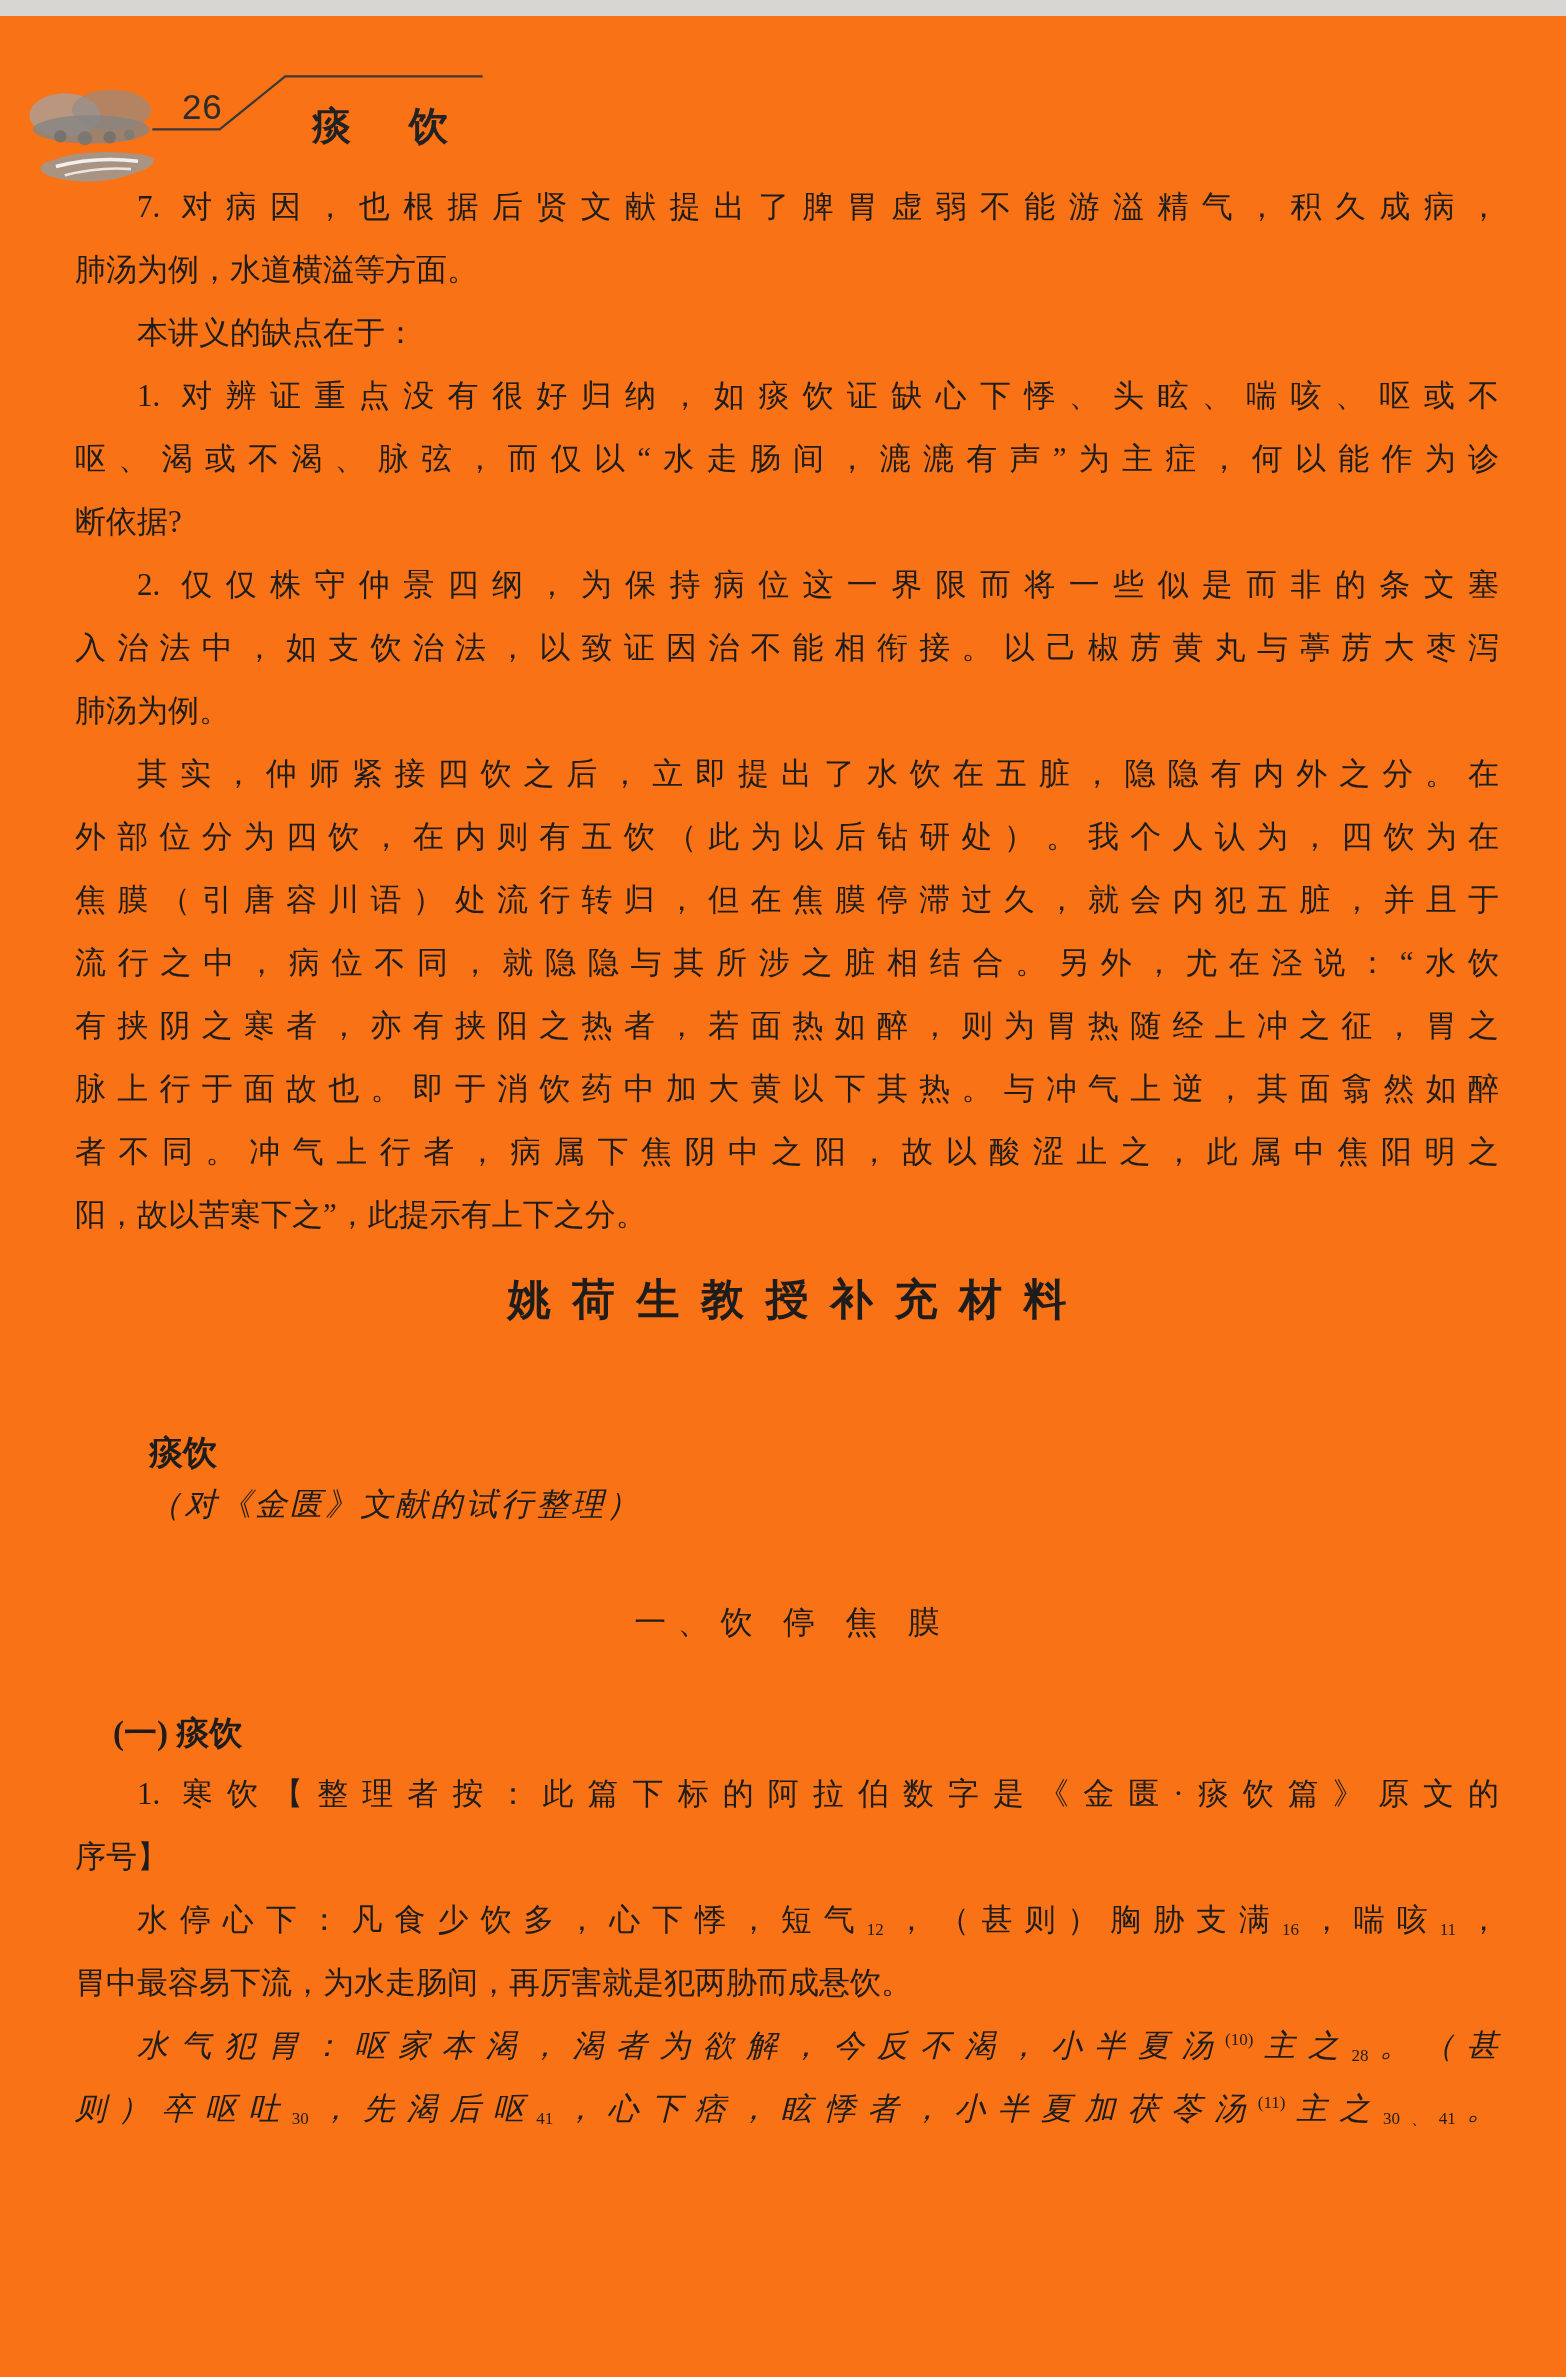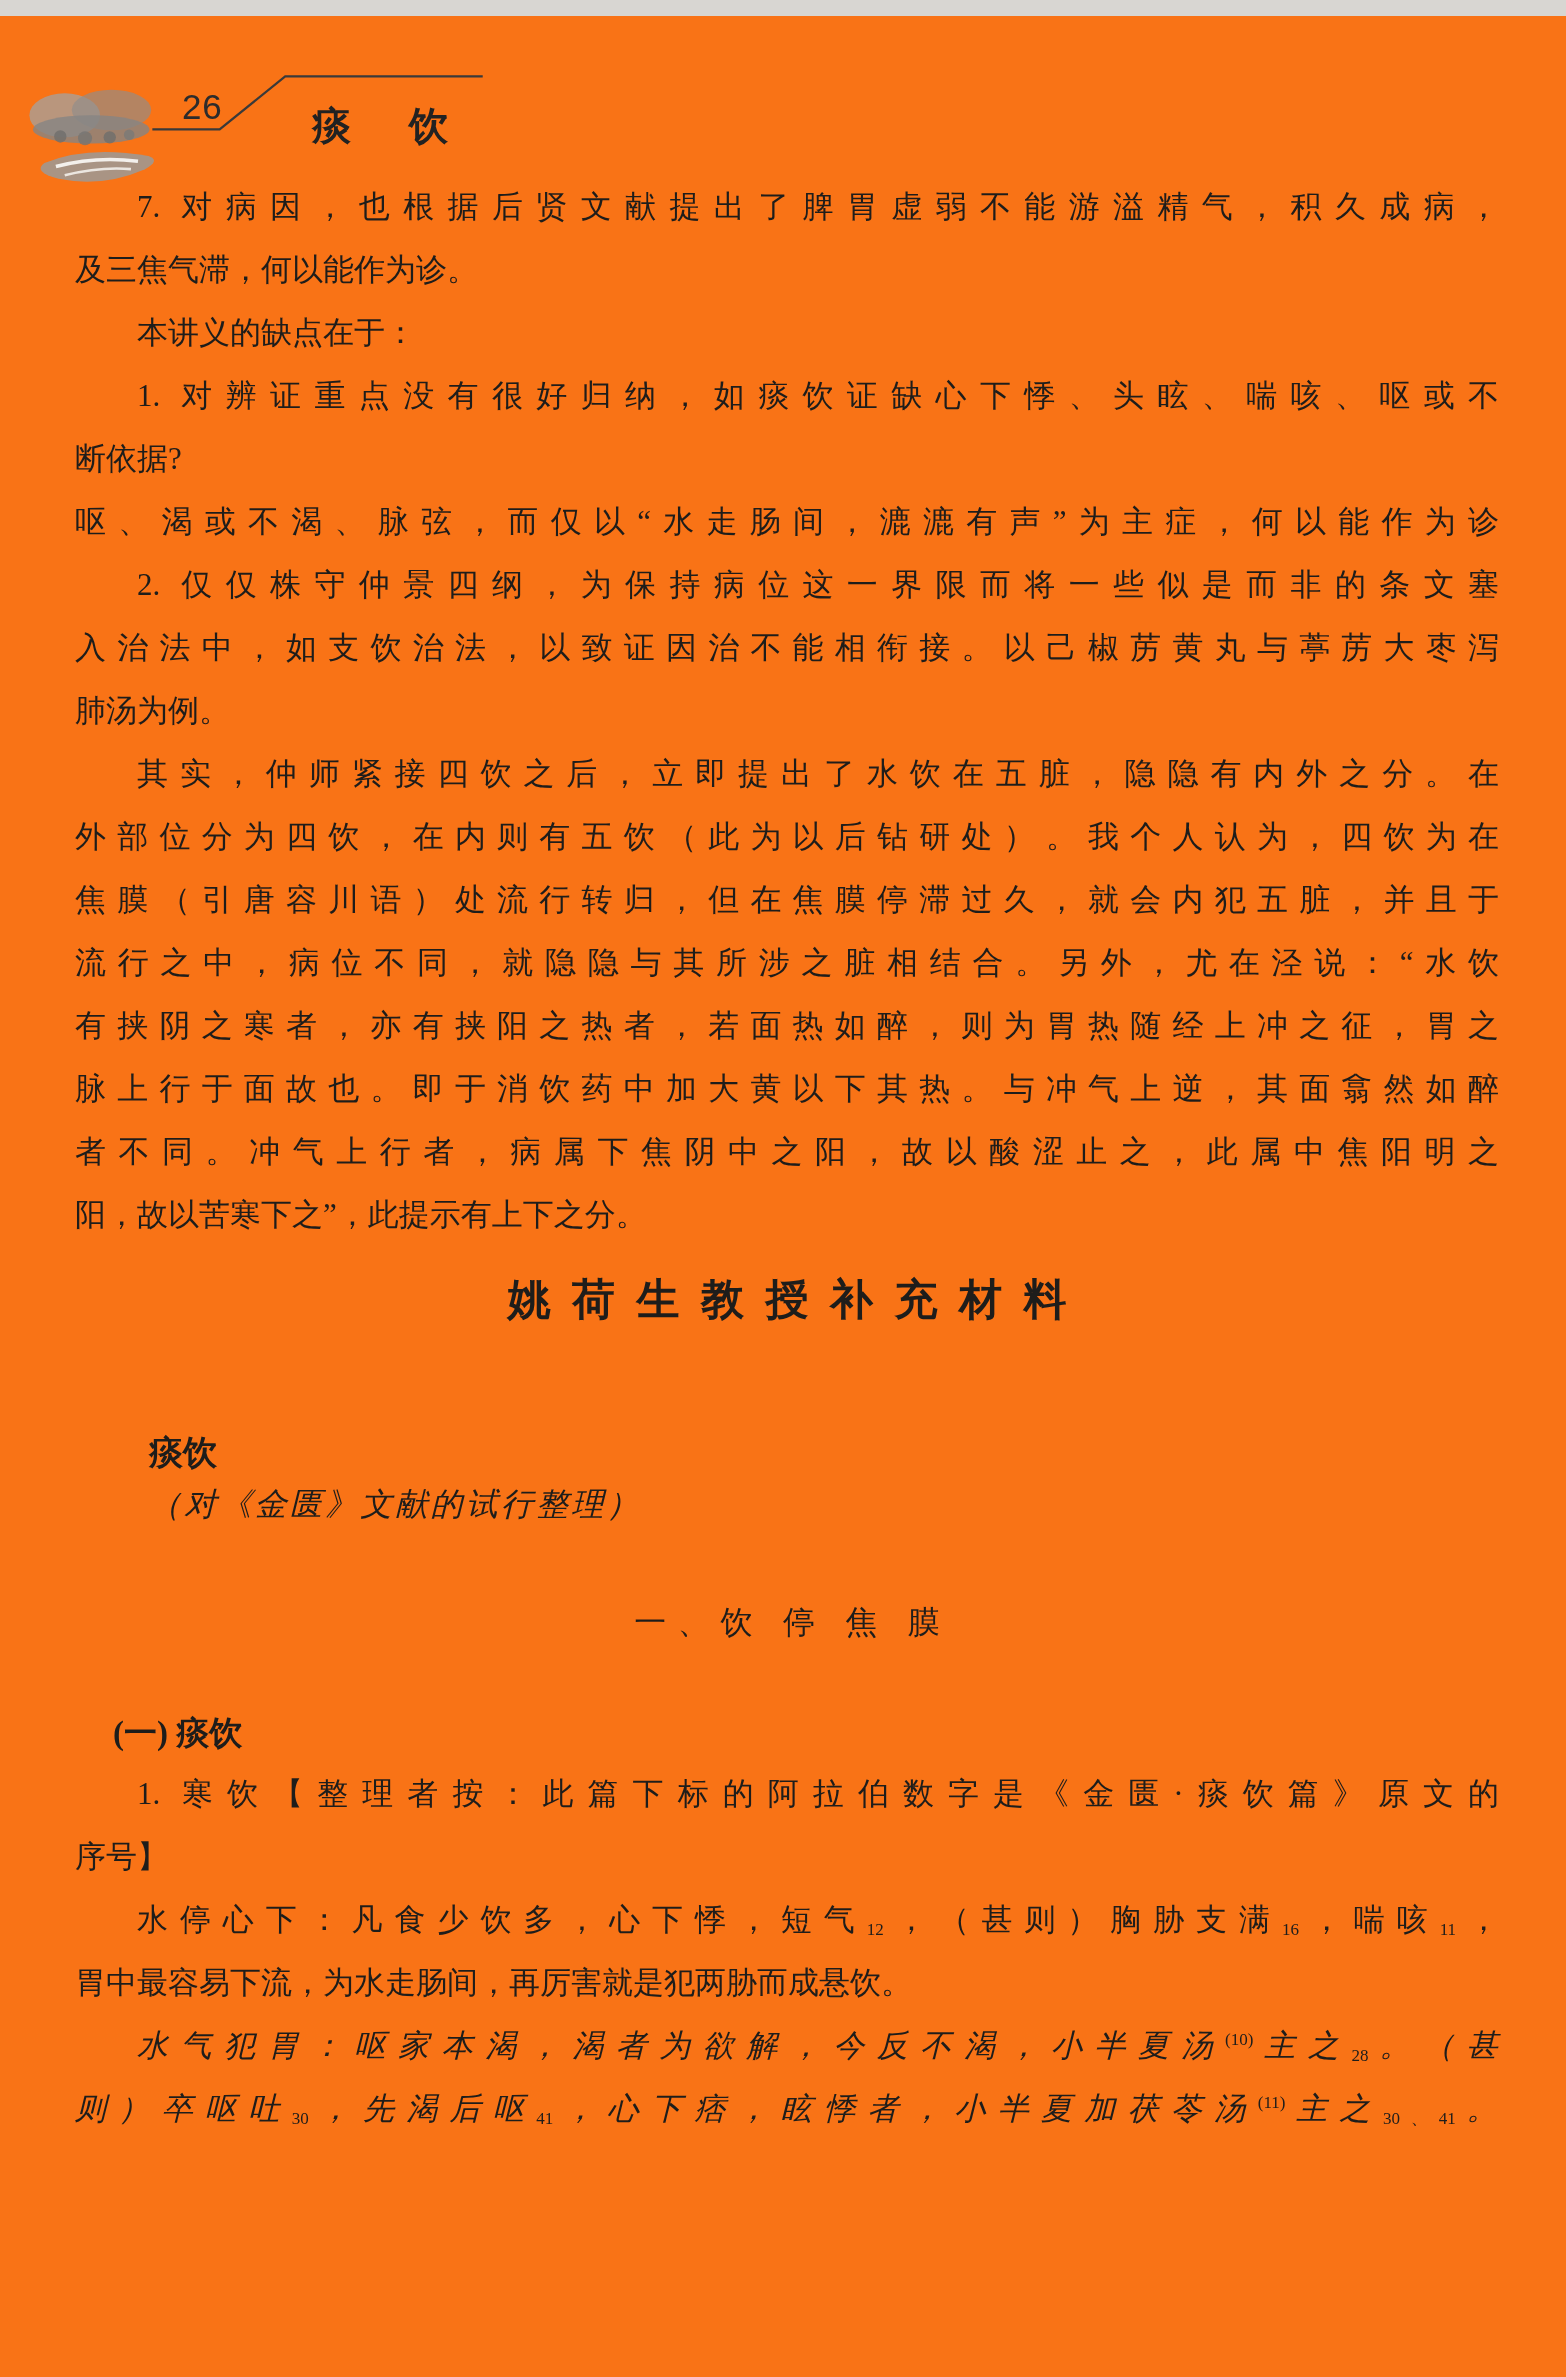--- a/index.html
+++ b/index.html
@@ -86,25 +86,25 @@
       <polyline points="172,128 248,128 322,68 545,68" fill="none" stroke="#3a3a3a" stroke-width="2.5"></polyline>
     </svg>
     <div class="runtitle">
       <span>痰</span>
       <span>饮</span>
     </div>
   </header>
 
   <main class="textflow">
       <div class="line indent fill">7. 对病因，也根据后贤文献提出了脾胃虚弱不能游溢精气，积久成病，</div>
-      <div class="line">及三焦气滞，何以能作为诊。</div>
+      <div class="line">肺汤为例，水道横溢等方面。</div>
       <div class="line indent">本讲义的缺点在于：</div>
       <div class="line indent fill">1. 对辨证重点没有很好归纳，如痰饮证缺心下悸、头眩、喘咳、呕或不</div>
+      <div class="line fill">呕、渴或不渴、脉弦，而仅以“水走肠间，漉漉有声”为主症，何以能作为诊</div>
       <div class="line">断依据?</div>
-      <div class="line fill">呕、渴或不渴、脉弦，而仅以“水走肠间，漉漉有声”为主症，何以能作为诊</div>
       <div class="line indent fill">2. 仅仅株守仲景四纲，为保持病位这一界限而将一些似是而非的条文塞</div>
       <div class="line fill">入治法中，如支饮治法，以致证因治不能相衔接。以己椒苈黄丸与葶苈大枣泻</div>
       <div class="line">肺汤为例。</div>
       <div class="line indent fill">其实，仲师紧接四饮之后，立即提出了水饮在五脏，隐隐有内外之分。在</div>
       <div class="line fill">外部位分为四饮，在内则有五饮（此为以后钻研处）。我个人认为，四饮为在</div>
       <div class="line fill">焦膜（引唐容川语）处流行转归，但在焦膜停滞过久，就会内犯五脏，并且于</div>
       <div class="line fill">流行之中，病位不同，就隐隐与其所涉之脏相结合。另外，尤在泾说：“水饮</div>
       <div class="line fill">有挟阴之寒者，亦有挟阳之热者，若面热如醉，则为胃热随经上冲之征，胃之</div>
       <div class="line fill">脉上行于面故也。即于消饮药中加大黄以下其热。与冲气上逆，其面翕然如醉</div>
       <div class="line fill">者不同。冲气上行者，病属下焦阴中之阳，故以酸涩止之，此属中焦阳明之</div>

